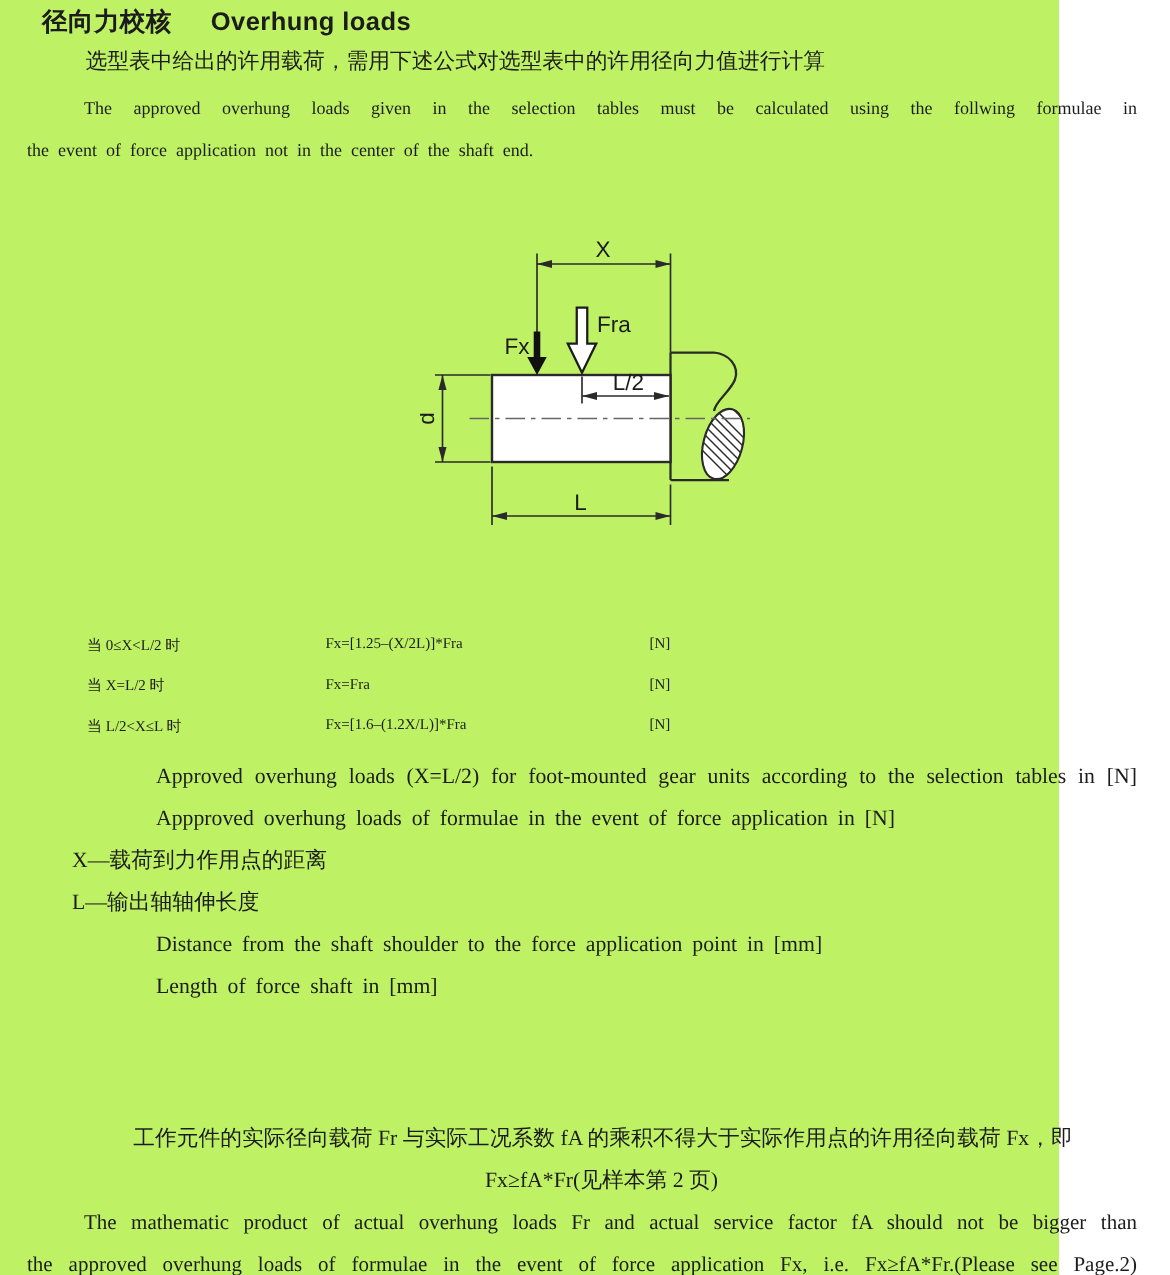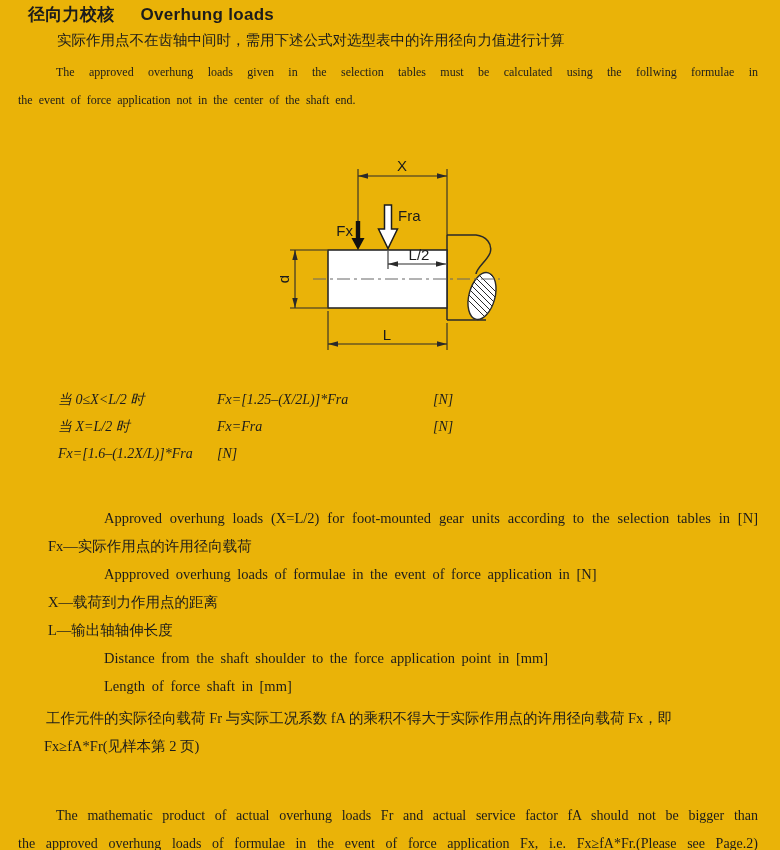--- a/index.html
+++ b/index.html
@@ -7,23 +7,23 @@
     padding: 0;
     background: #ffffff;
     width: 780px;
     height: 850px;
     overflow: hidden;
     font-family: "Liberation Serif", "DejaVu Serif", serif;
     color: #1c1c1c;
   }
   #page {
     position: relative;
-    width: 780px;
+    width: 706px;
     height: 850px;
-    background: #eab308;
+    background: #bef264;
   }
   .abs { position: absolute; }
 
   
   #title {
     top: 3px; left: 28px;
     font-family: "Liberation Sans", "DejaVu Sans", sans-serif;
     font-weight: bold;
     font-size: 17px;
     letter-spacing: 0.3px;
@@ -53,63 +53,63 @@
     width: 290px; height: 220px;
   }
   #diagram text {
     font-family: "Liberation Sans", "DejaVu Sans", sans-serif;
     font-size: 15px;
     fill: #1c1c1c;
   }
 
   
   #formulas {
-    top: 386px; left: 58px;
+    top: 416px; left: 58px;
     display: grid;
     grid-template-columns: 159px 216px auto;
     grid-auto-rows: 27px;
-    font-size: 14px;
+    font-size: 10px;
     align-items: center;
-    font-style: italic;
   }
 
   
   #definitions {
     top: 504px; left: 18px; width: 740px;
     font-size: 14.5px;
   }
   #definitions .line { height: 28px; line-height: 28px; }
   .term { margin-left: 30px; white-space: nowrap; }
   .desc { margin-left: 86px; word-spacing: 3px; white-space: nowrap; }
   .desc.jl { white-space: normal; }
 
   
   #closing-zh {
-    top: 704px; left: 18px; width: 740px;
+    top: 745px; left: 18px; width: 740px;
     font-size: 14.5px;
     line-height: 28px;
+    text-align: center;
   }
   #closing-zh .l2 { margin-left: 26px; }
   #closing-en {
     top: 802px; left: 18px; width: 740px;
     font-size: 14px;
     line-height: 28px;
     word-spacing: 3px;
   }
 </style>
 </head>
 <body>
 
 <div id="page">
 
   <div id="title" class="abs">
     <span>径向力校核</span><span class="gap"></span><span>Overhung loads</span>
   </div>
 
-  <div id="intro-zh" class="abs">实际作用点不在齿轴中间时，需用下述公式对选型表中的许用径向力值进行计算</div>
+  <div id="intro-zh" class="abs">选型表中给出的许用载荷，需用下述公式对选型表中的许用径向力值进行计算</div>
 
   <div id="intro-en" class="abs">
     <div class="jl indent38">The approved overhung loads given in the selection tables must be calculated using the follwing formulae in</div>
     <div>the event of force application not in the center of the shaft end.</div>
   </div>
 
   <svg id="diagram" class="abs" viewBox="0 0 290 220">
     <defs>
       <clipPath id="breakClip">
         <ellipse cx="202" cy="146" rx="13" ry="24" transform="rotate(15 202 146)"></ellipse>
@@ -182,27 +182,27 @@
     <text x="107" y="190" text-anchor="middle">L</text>
   </svg>
 
   <div id="formulas" class="abs">
     <div>当 0≤X&lt;L/2 时</div>
     <div>Fx=[1.25–(X/2L)]*Fra</div>
     <div>[N]</div>
     <div>当 X=L/2 时</div>
     <div>Fx=Fra</div>
     <div>[N]</div>
+    <div>当 L/2&lt;X≤L 时</div>
     <div>Fx=[1.6–(1.2X/L)]*Fra</div>
     <div>[N]</div>
   </div>
 
   <div id="definitions" class="abs">
     <div class="line desc jl">Approved overhung loads (X=L/2) for foot-mounted gear units according to the selection tables in [N]</div>
-    <div class="line term">Fx—实际作用点的许用径向载荷</div>
     <div class="line desc">Appproved overhung loads of formulae in the event of force application in [N]</div>
     <div class="line term">X—载荷到力作用点的距离</div>
     <div class="line term">L—输出轴轴伸长度</div>
     <div class="line desc">Distance from the shaft shoulder to the force application point in [mm]</div>
     <div class="line desc">Length of force shaft in [mm]</div>
   </div>
 
   <div id="closing-zh" class="abs">
     <div class="indent28">工作元件的实际径向载荷 Fr 与实际工况系数 fA 的乘积不得大于实际作用点的许用径向载荷 Fx，即</div>
     <div class="l2">Fx≥fA*Fr(见样本第 2 页)</div>

